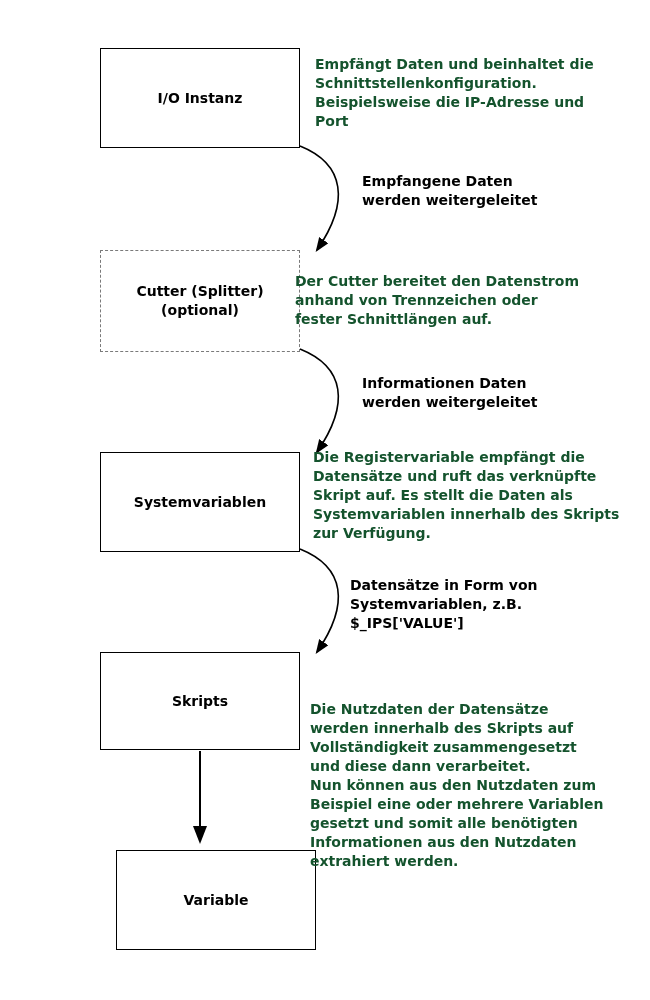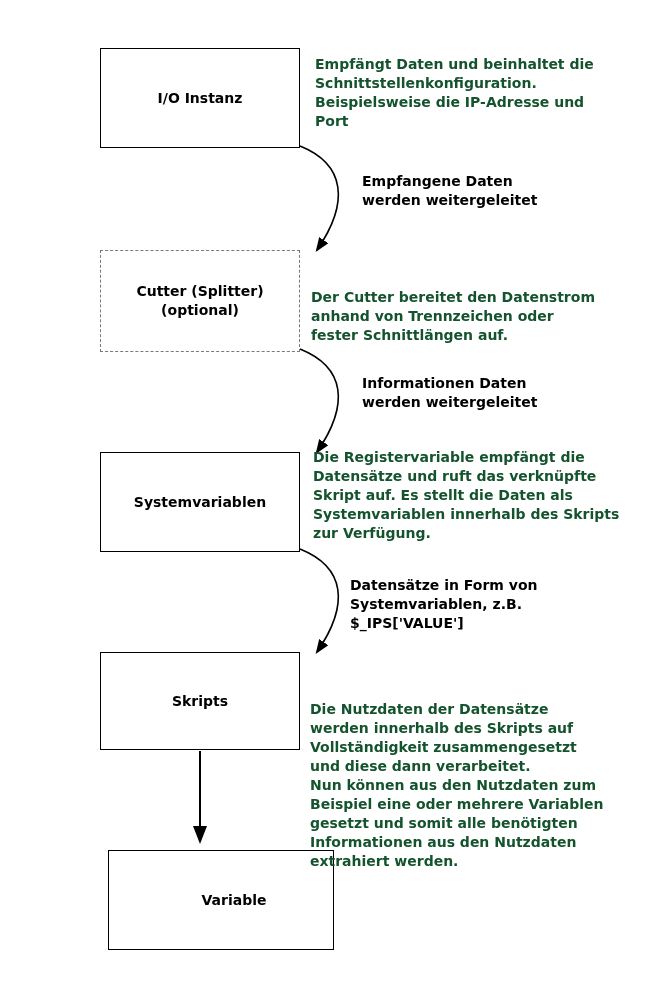--- a/index.html
+++ b/index.html
@@ -86,30 +86,30 @@
   </div>
 
   <div class="node" style="left:100px; top:452px; height:98px;">
     <span>Systemvariablen</span>
   </div>
 
   <div class="node" style="left:100px; top:652px; height:96px;">
     <span>Skripts</span>
   </div>
 
-  <div class="node" style="left:108px; top:850px; height:98px;padding-left:26px;">
+  <div class="node" style="left:116px; top:850px; height:98px;">
     <span>Variable</span>
   </div>
 
   <div class="desc" style="left:315px; top:55px; width:320px;">Empfängt Daten und beinhaltet die
 Schnittstellenkonfiguration.
 Beispielsweise die IP-Adresse und
 Port</div>
 
-  <div class="desc" style="left:311px; top:272px; width:320px;margin-top:16px;">Der Cutter bereitet den Datenstrom
+  <div class="desc" style="left:295px; top:272px; width:320px;">Der Cutter bereitet den Datenstrom
 anhand von Trennzeichen oder
 fester Schnittlängen auf.</div>
 
   <div class="desc" style="left:313px; top:448px; width:330px;">Die Registervariable empfängt die
 Datensätze und ruft das verknüpfte
 Skript auf. Es stellt die Daten als
 Systemvariablen innerhalb des Skripts
 zur Verfügung.</div>
 
   <div class="desc" style="left:310px; top:700px; width:330px;">Die Nutzdaten der Datensätze

